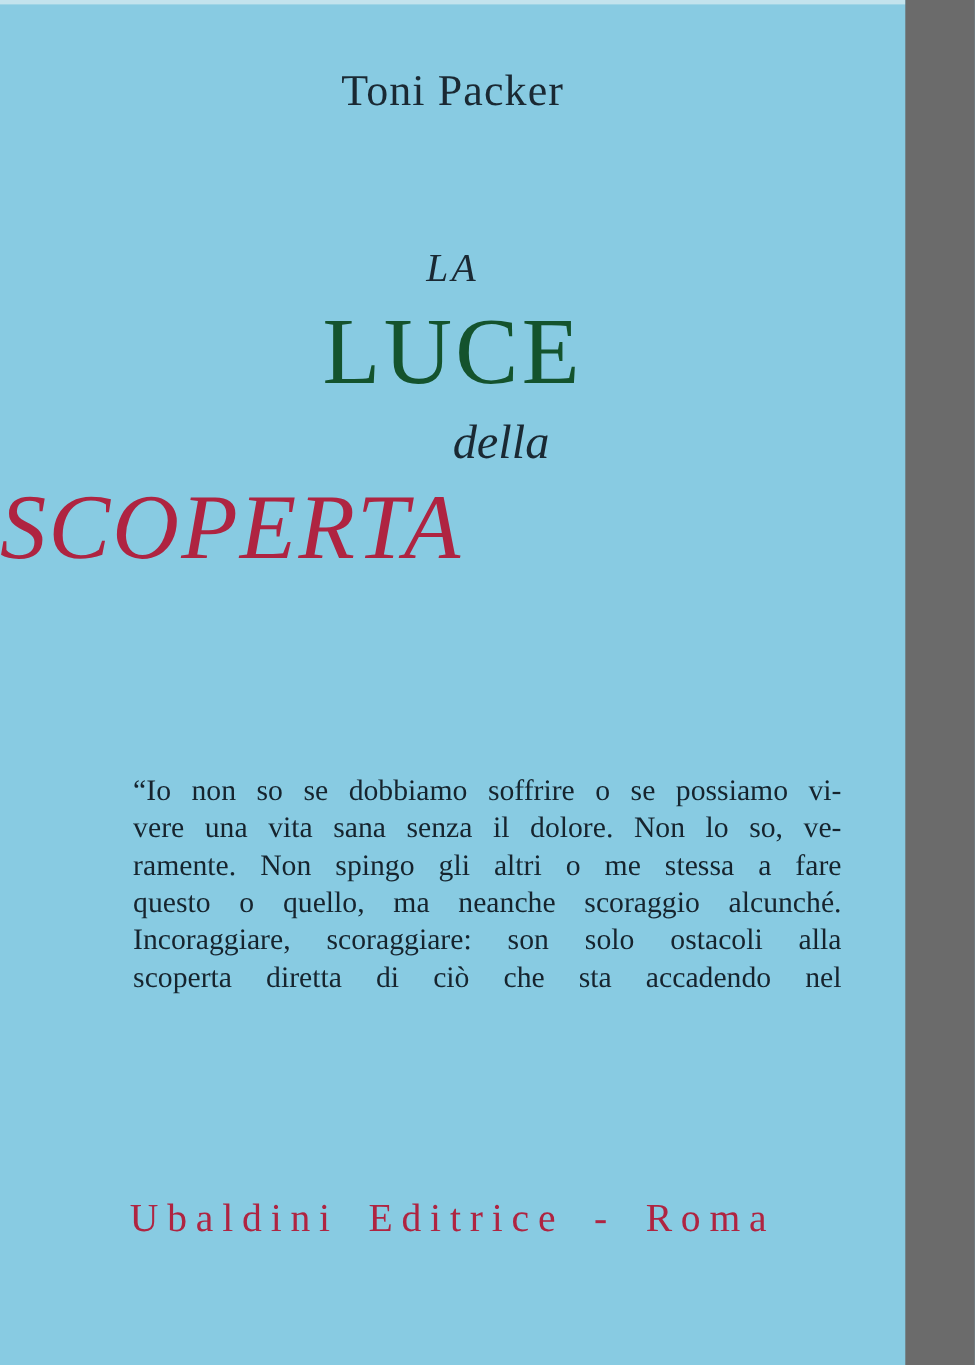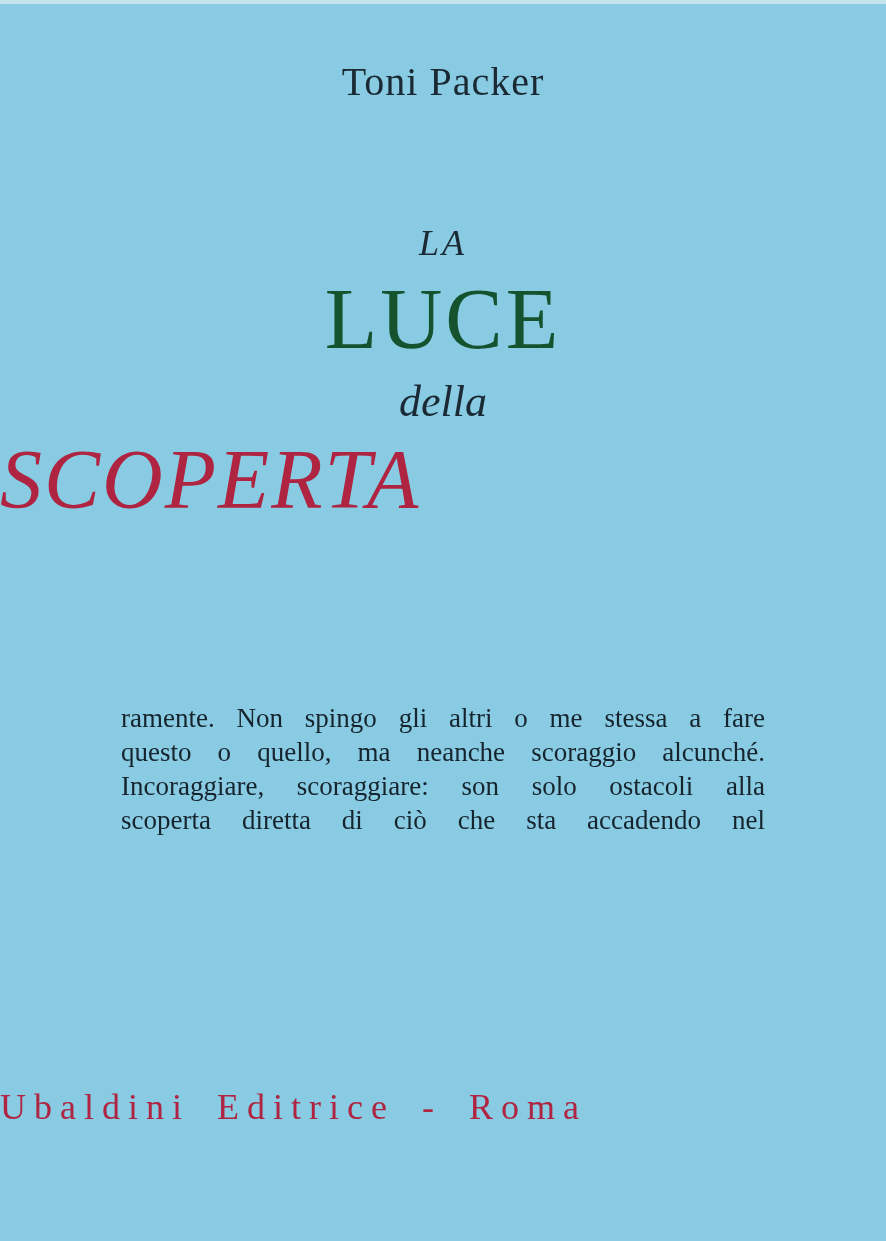--- a/index.html
+++ b/index.html
@@ -2,21 +2,21 @@
 <html><head>
 <meta charset="utf-8">
 <style>
   html, body {
     margin: 0;
     padding: 0;
     background: #6b6b6b;
   }
   .cover {
     position: relative;
-    width: 886px;
+    width: 823px;
     height: 1241px;
     background: #88CBE2;
     overflow: hidden;
     font-family: "Liberation Serif", serif;
   }
   .top-strip {
     position: absolute;
     top: 0; left: 0;
     width: 100%;
     height: 4px;
@@ -59,20 +59,21 @@
   .title-connector {
     position: absolute;
     top: 378px;
     left: 0;
     width: 100%;
     text-align: center;
     font-style: italic;
     font-size: 44px;
     color: #1A2933;
     line-height: 1.1;
+    padding-left: 44px;
   }
   .title-secondary {
     position: absolute;
     top: 434px;
     left: 0;
     width: 100%;
     font-style: italic;
     font-size: 84px;
     letter-spacing: 2px;
     color: #AF2441;
@@ -94,20 +95,21 @@
   }
   .quote .line.center {
     text-align: center;
     text-align-last: center;
   }
   .publisher {
     position: absolute;
     top: 1088px;
     left: 0;
     width: 100%;
+    text-align: center;
     font-size: 36px;
     letter-spacing: 8px;
     word-spacing: 10px;
     color: #AF2441;
     line-height: 1.1;
   }
 </style>
 </head>
 <body>
 
@@ -118,20 +120,22 @@
 
   <div class="title-article">LA</div>
 
   <div class="title-main">LUCE</div>
 
   <div class="title-connector">della</div>
 
   <div class="title-secondary">SCOPERTA</div>
 
   <div class="quote">
+    <div class="line">“Io non so se dobbiamo soffrire o se possiamo vi-</div>
+    <div class="line">vere una vita sana senza il dolore. Non lo so, ve-</div>
     <div class="line">ramente. Non spingo gli altri o me stessa a fare</div>
     <div class="line">questo o quello, ma neanche scoraggio alcunché.</div>
     <div class="line">Incoraggiare, scoraggiare: son solo ostacoli alla</div>
     <div class="line">scoperta diretta di ciò che sta accadendo nel</div>
   </div>
 
   <div class="publisher">Ubaldini Editrice - Roma</div>
 </div>
 
 </body></html>

